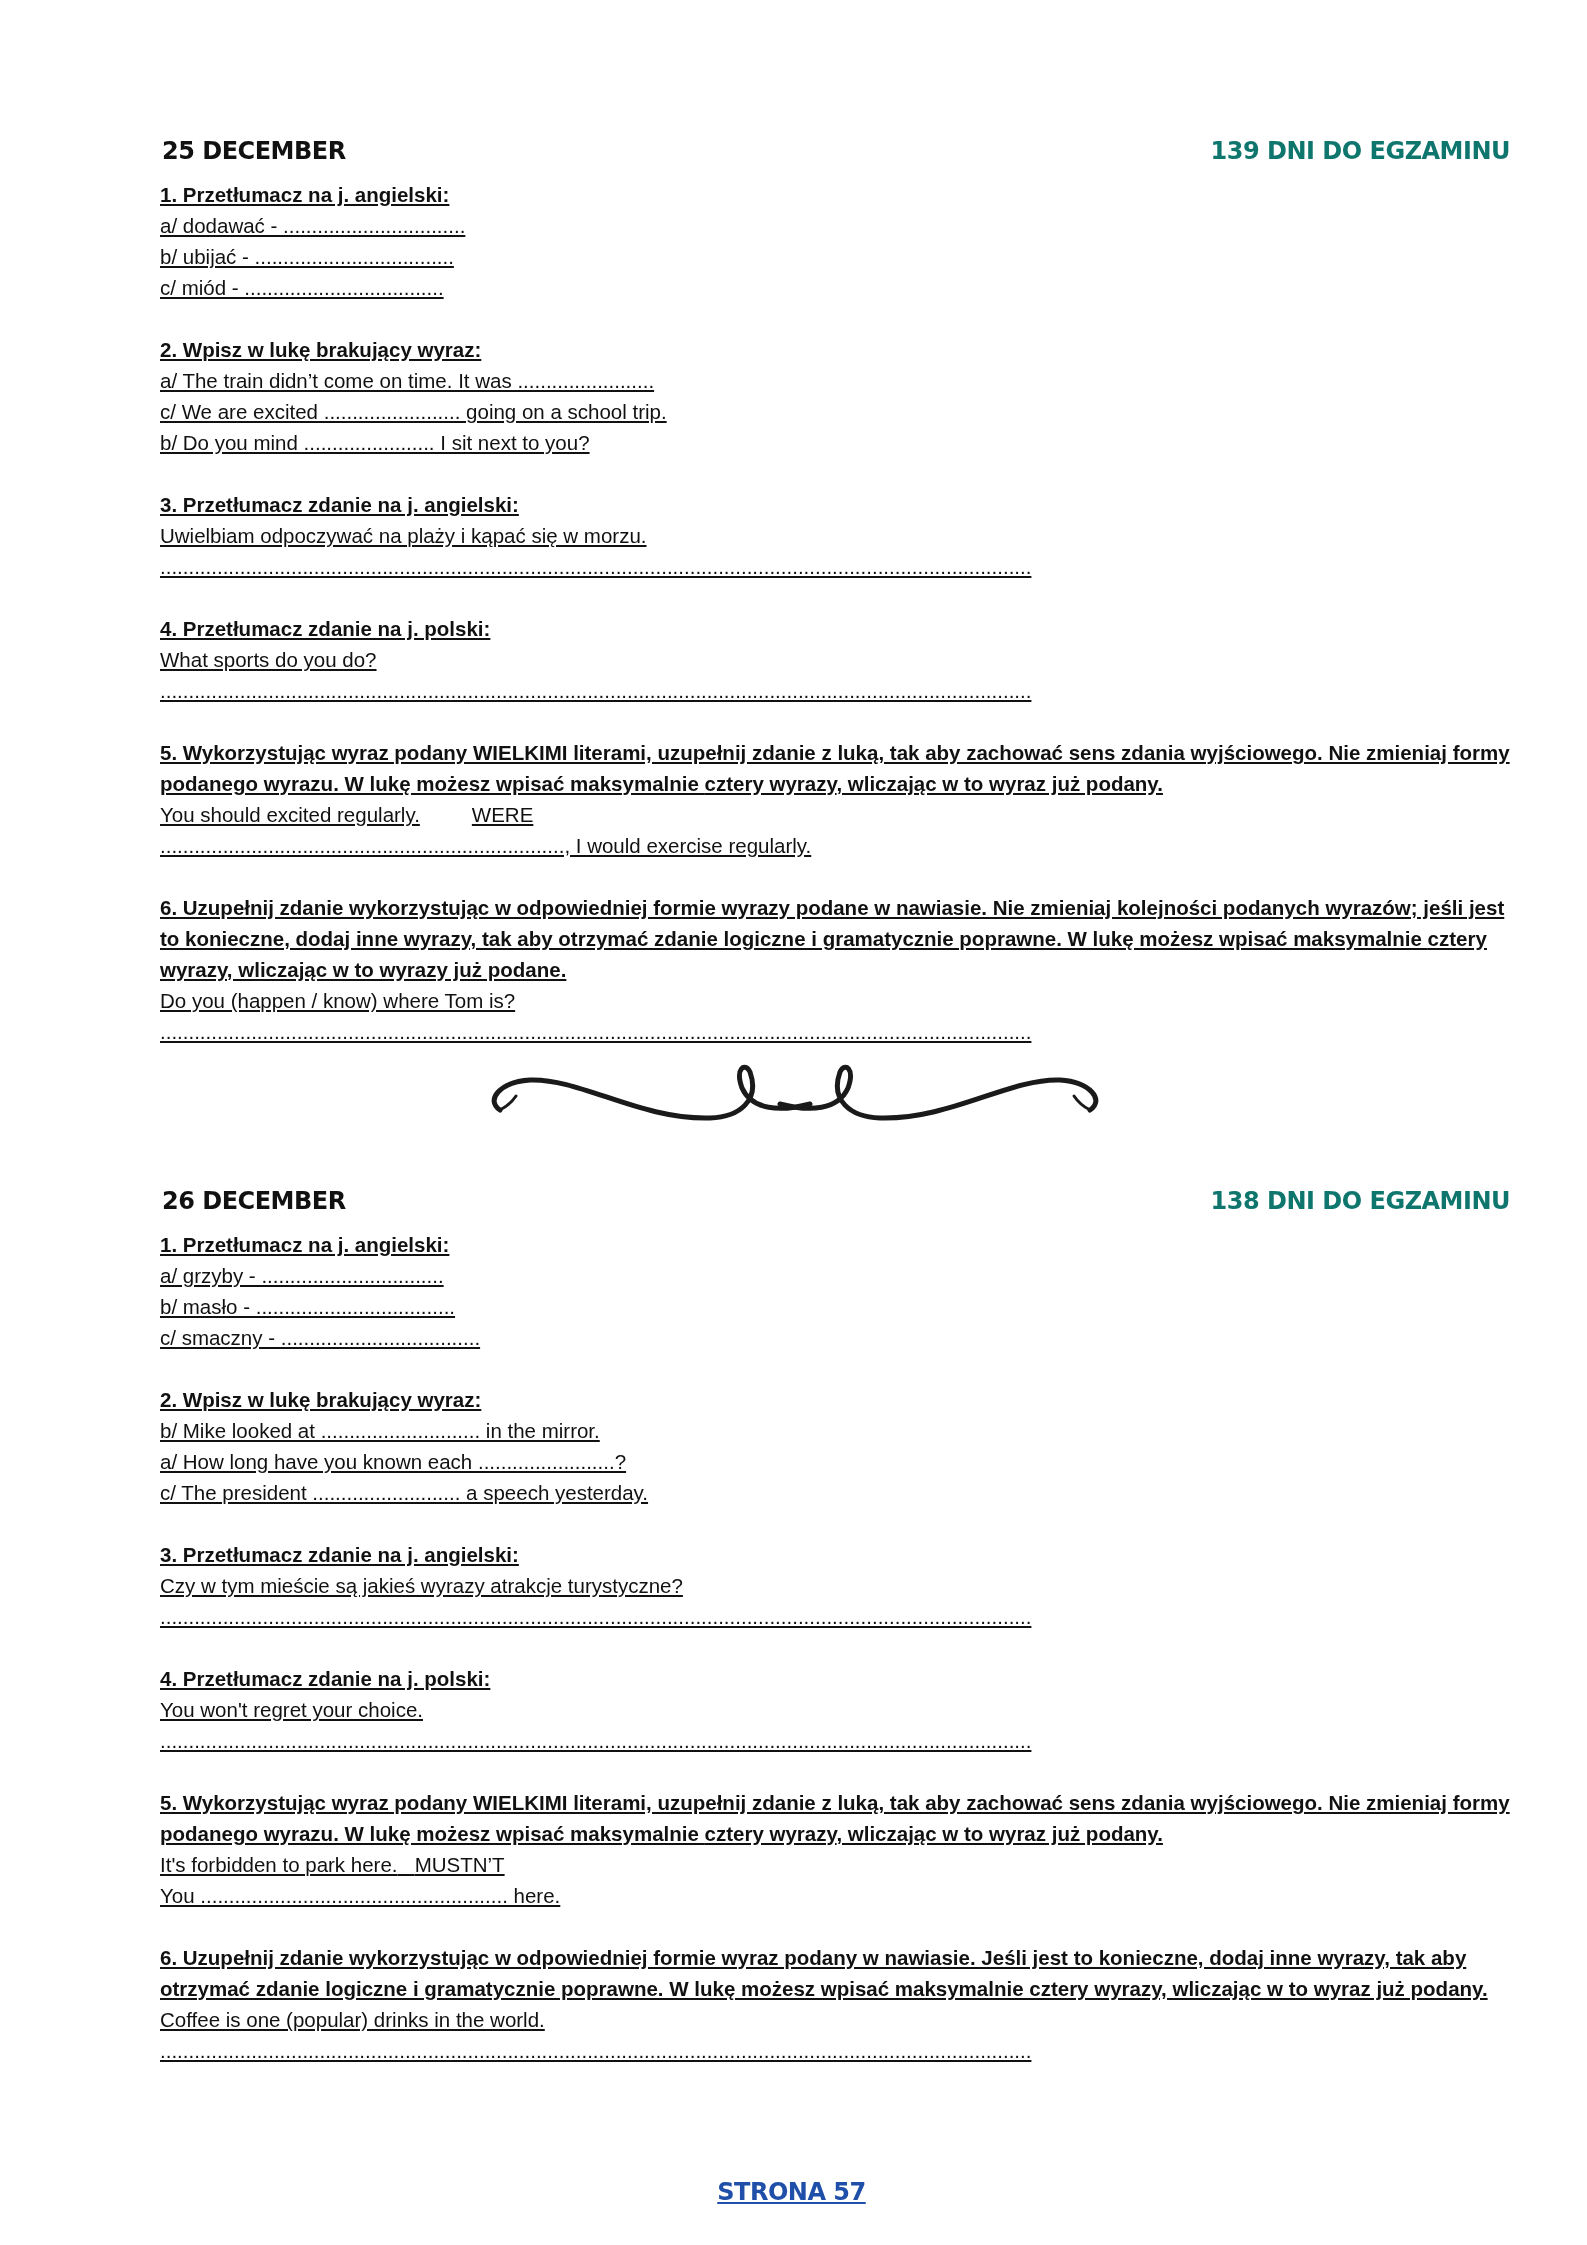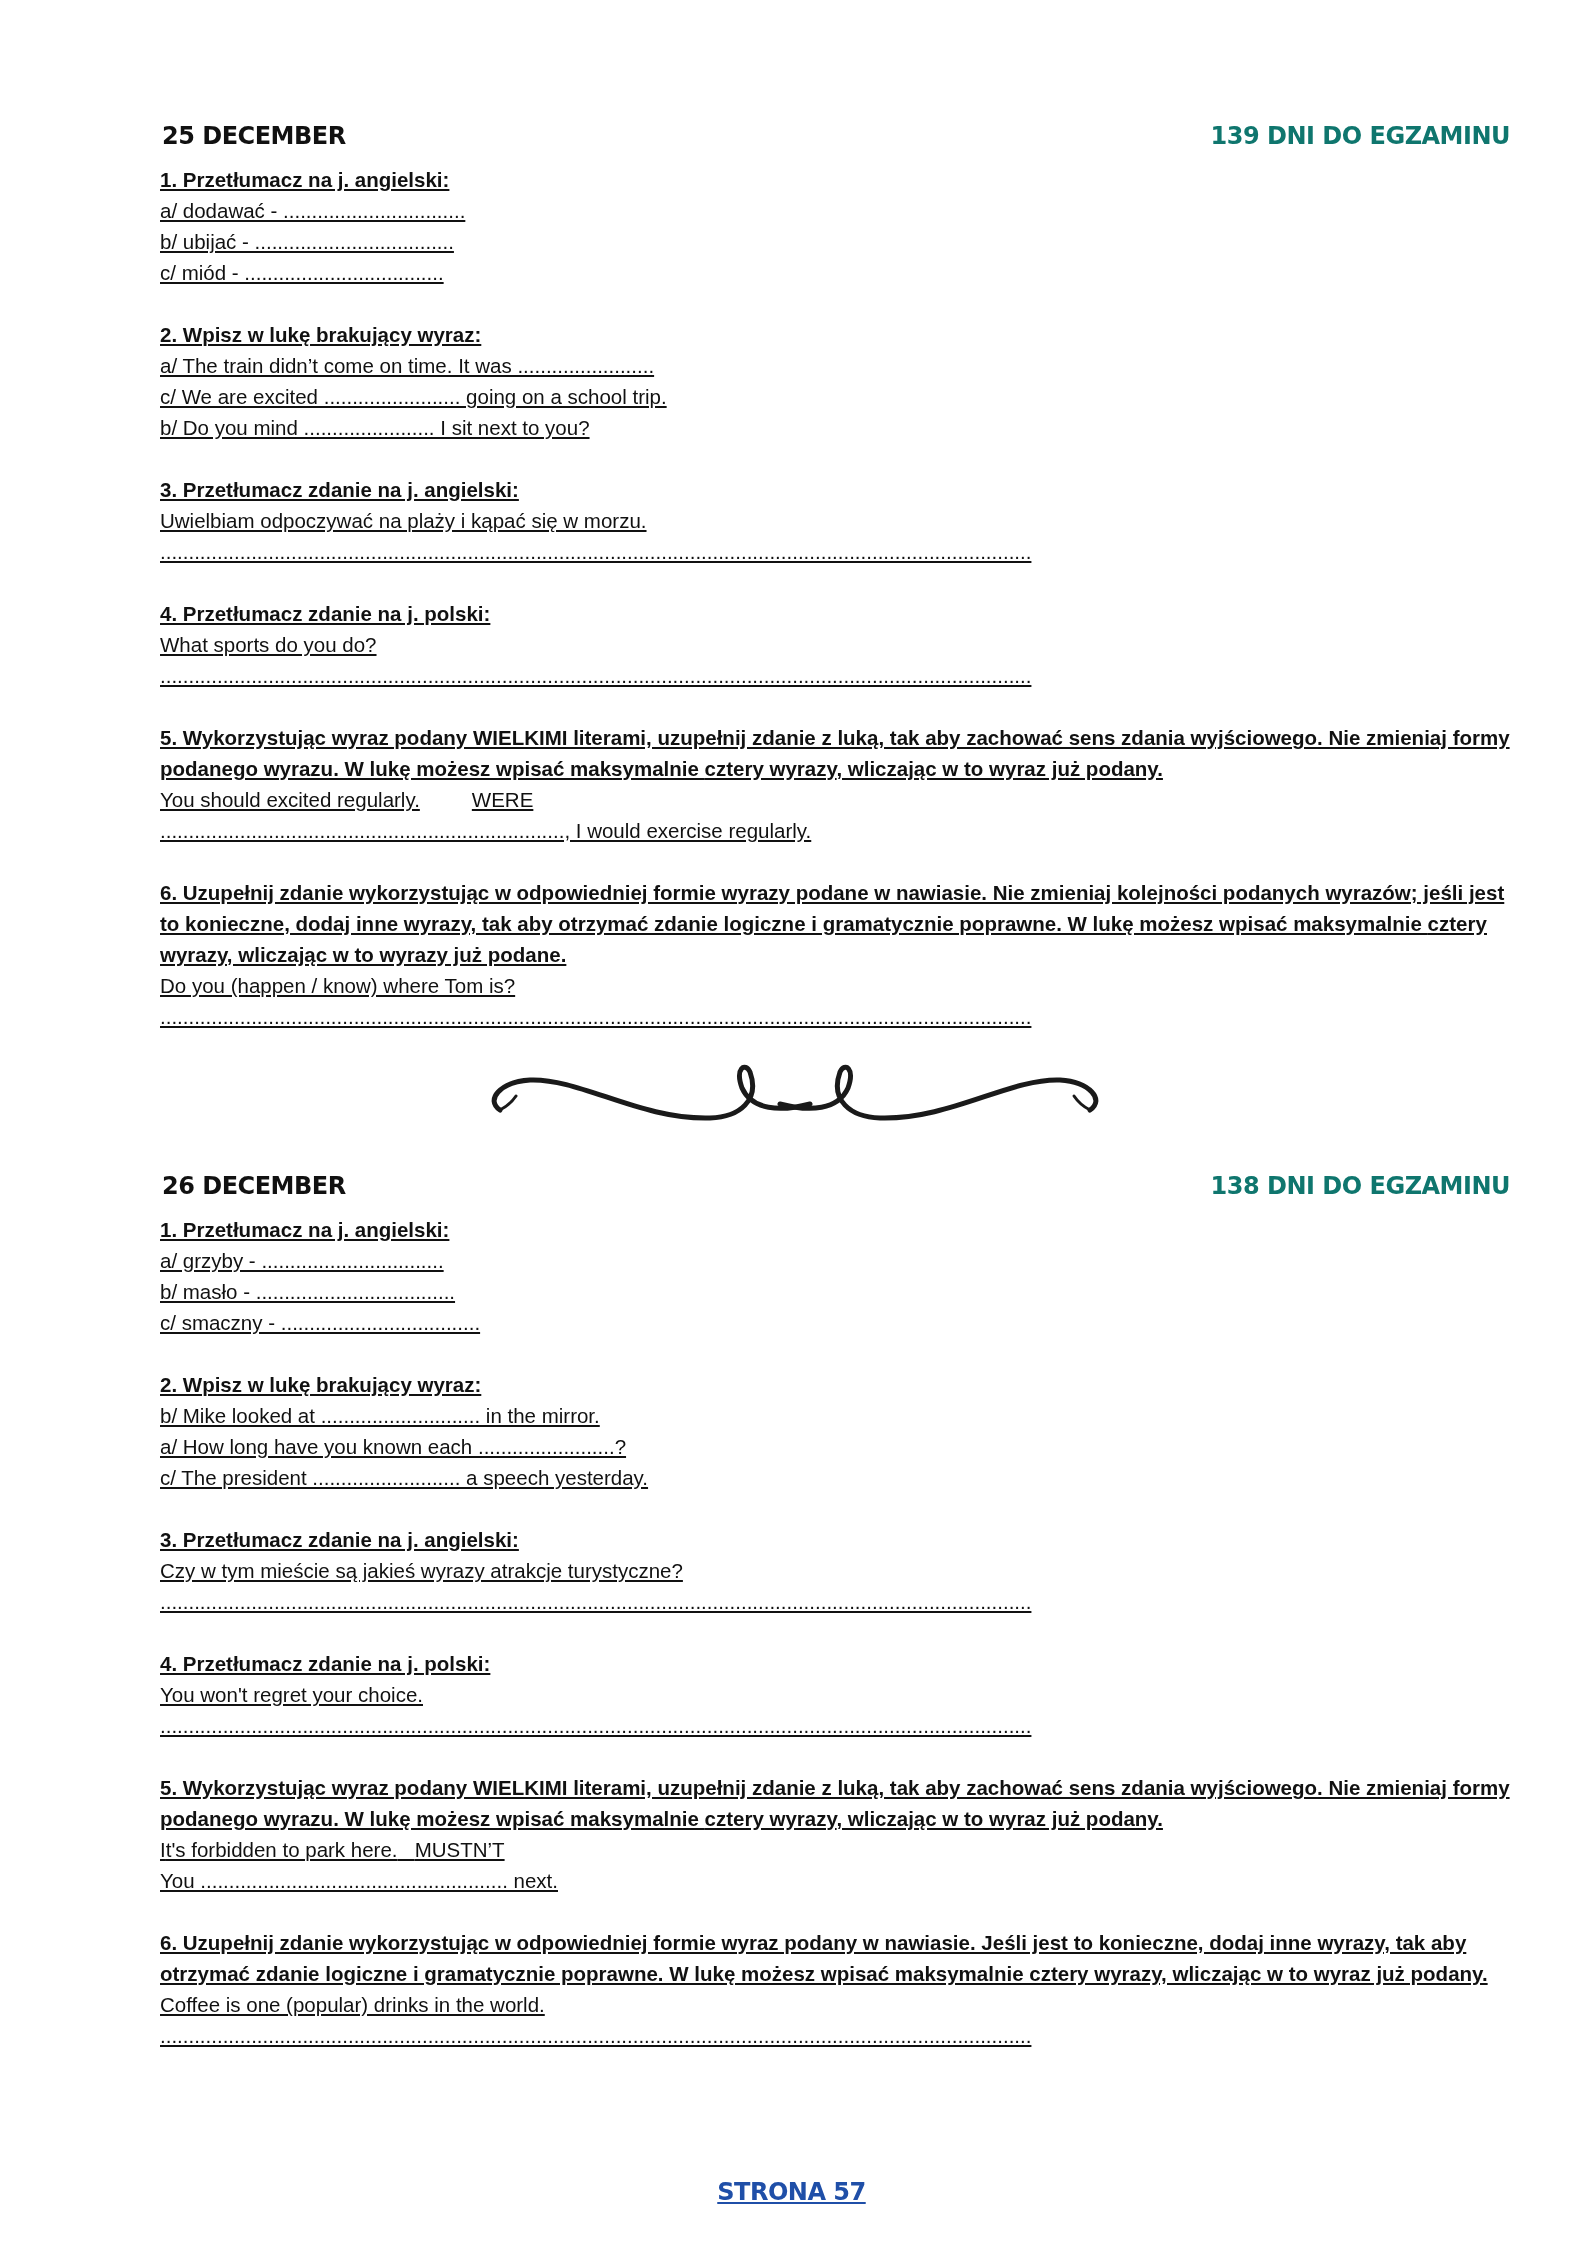--- a/index.html
+++ b/index.html
@@ -1,19 +1,19 @@
 <!DOCTYPE html>
 <html><head>
 <meta charset="utf-8">
 <style>
   html, body { margin: 0; padding: 0; background: #ffffff; }
   body { width: 1587px; height: 2245px; position: relative; overflow: hidden;
          font-family: "Liberation Sans", sans-serif; color: #111; }
   .day { position: absolute; left: 160px; width: 1350px; }
-  .day-head { position: relative; height: 40px; }
+  .day-head { position: relative; height: 40px; margin-top: 15px; }
   .date { position: absolute; left: 2px; top: 0; font-family: "DejaVu Sans", sans-serif;
           font-weight: bold; font-size: 24px; letter-spacing: -0.5px; color: #111; }
   .countdown { position: absolute; right: 0; top: 0; font-family: "DejaVu Sans", sans-serif;
                font-weight: bold; font-size: 24px; letter-spacing: -0.5px; color: #0f766e; }
   .task { font-size: 20.5px; line-height: 31px; }
   .task .title { font-weight: bold; }
   .task p { margin: 0; text-decoration: underline; }
   .gap { height: 31px; }
   .dots { letter-spacing: 0; }
   u.ul { text-decoration: underline; }
@@ -106,21 +106,21 @@
   <div class="gap"></div>
   <div class="task">
     <p class="title">4. Przetłumacz zdanie na j. polski:</p>
     <p>You won't regret your choice.</p>
     <p class="dots">.........................................................................................................................................................</p>
   </div>
   <div class="gap"></div>
   <div class="task">
     <p class="title"><span>5. Wykorzystując wyraz podany WIELKIMI literami, uzupełnij zdanie z luką, tak aby zachować sens zdania wyjściowego. Nie zmieniaj formy podanego wyrazu. W lukę możesz wpisać maksymalnie </span><u class="ul">cztery wyrazy</u><span>, wliczając w to wyraz już podany.</span></p>
     <p><u>I</u><span>t's forbidden to park here.</span>&nbsp;&nbsp;&nbsp;<span>MUSTN’T</span></p>
-    <p>You ...................................................... next.</p>
+    <p>You ...................................................... here.</p>
   </div>
   <div class="gap"></div>
   <div class="task">
     <p class="title">6. Uzupełnij zdanie wykorzystując w odpowiedniej formie wyraz podany w nawiasie. Jeśli jest to konieczne, dodaj inne wyrazy, tak aby otrzymać zdanie logiczne i gramatycznie poprawne. W lukę możesz wpisać maksymalnie cztery wyrazy, wliczając w to wyraz już podany.</p>
     <p>Coffee is one (popular) drinks in the world.</p>
     <p class="dots">.........................................................................................................................................................</p>
   </div>
 </section>
 
 <div class="footer">

